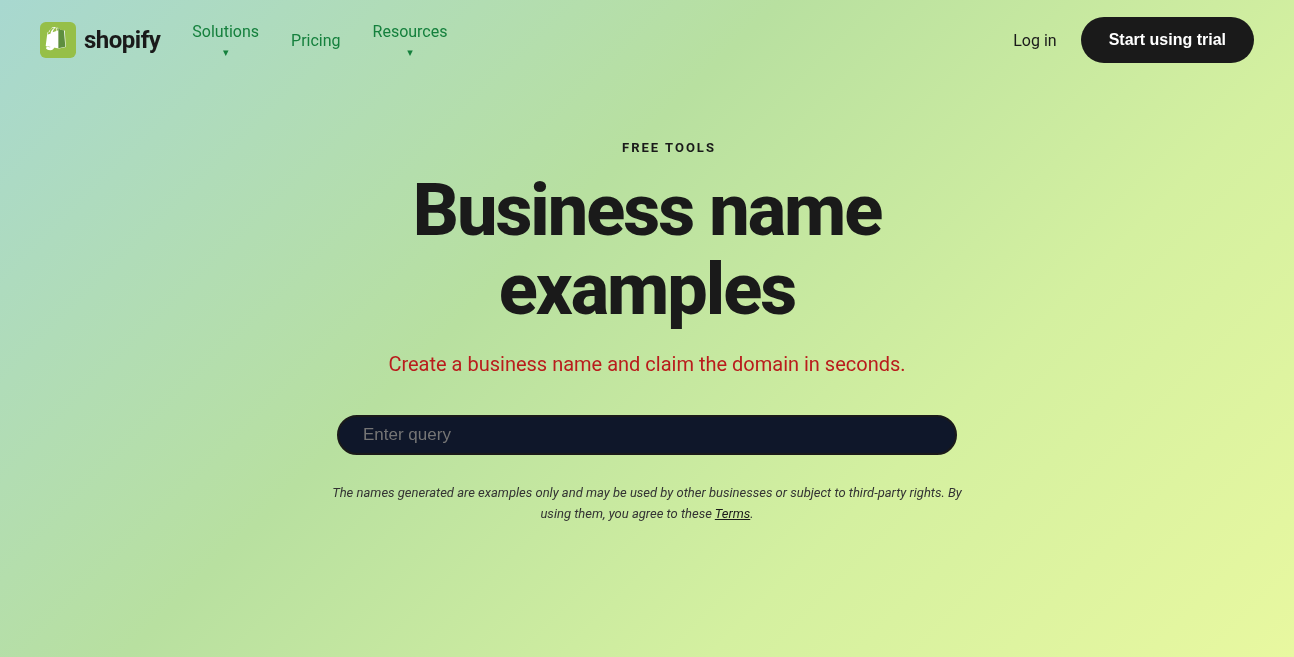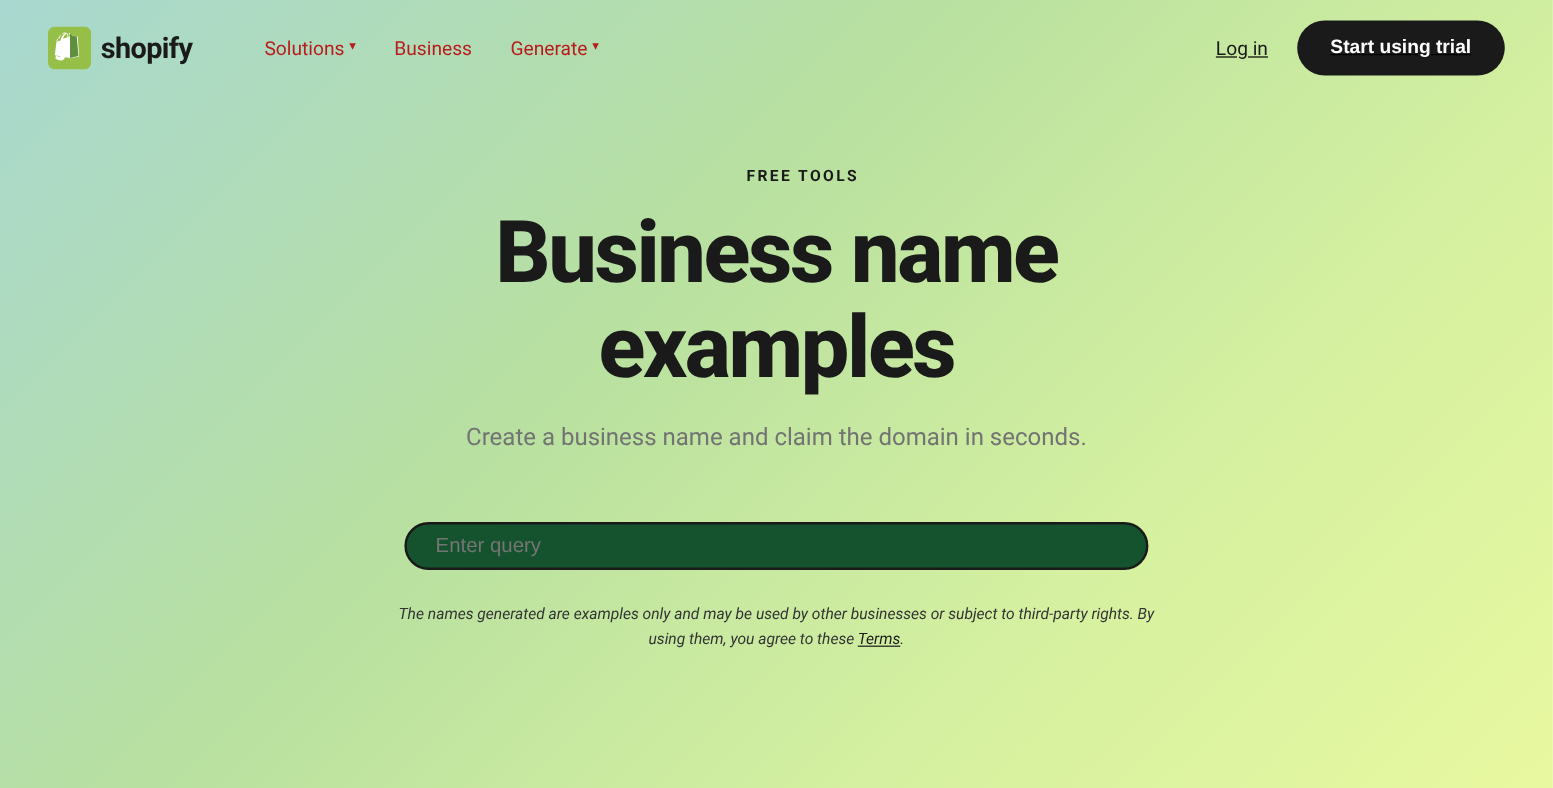--- a/index.html
+++ b/index.html
@@ -22,21 +22,21 @@
       align-items: center;
       justify-content: space-between;
       padding: 0 40px;
       height: 80px;
       background: transparent;
     }
 
     .nav-left {
       display: flex;
       align-items: center;
-      gap: 48px;
+      gap: 20px;
     }
 
     .logo-container {
       display: flex;
       align-items: center;
       gap: 8px;
       text-decoration: none;
     }
 
     .logo-icon {
@@ -52,40 +52,40 @@
     }
 
     .nav-links {
       display: flex;
       align-items: center;
       gap: 8px;
     }
 
     .nav-link {
       display: flex;
-      align-items: flex-start;
+      align-items: center;
       gap: 4px;
       font-size: 16px;
-      color: #b91c1c;
+      color: #15803d;
       text-decoration: none;
       padding: 8px 12px;
       border-radius: 6px;
       cursor: pointer;
+      flex-direction: column;
     }
 
     .chevron {
       font-size: 11px;
       margin-top: 1px;
     }
 
     .nav-right {
       display: flex;
       align-items: center;
       gap: 24px;
-      text-decoration: underline;
     }
 
     .login-link {
       font-size: 16px;
       color: #1a1a1a;
       text-decoration: none;
       cursor: pointer;
     }
 
     .start-trial-btn {
@@ -124,31 +124,31 @@
       font-weight: 800;
       color: #1a1a1a;
       line-height: 1.1;
       letter-spacing: -2px;
       margin-bottom: 20px;
       max-width: 700px;
     }
 
     .hero-subtitle {
       font-size: 20px;
-      color: #737373;
+      color: #b91c1c;
       line-height: 1.5;
-      margin-bottom: 56px;
+      margin-bottom: 36px;
       max-width: 580px;
     }
 
     
     .search-container {
       display: flex;
       align-items: center;
-      background: #14532d;
+      background: #0f172a;
       border: 2px solid #1a1a1a;
       border-radius: 50px;
       padding: 8px 8px 8px 24px;
       width: 620px;
       margin-bottom: 28px;
     }
 
     .search-input {
       flex: 1;
       border: none;
@@ -202,24 +202,24 @@
       </svg>
       <span class="logo-text">shopify</span>
     </a>
 
     <div class="nav-links">
       <a class="nav-link">
         <span>Solutions</span>
         <span class="chevron">▾</span>
       </a>
       <a class="nav-link">
-        <span>Business</span>
+        <span>Pricing</span>
       </a>
       <a class="nav-link">
-        <span>Generate</span>
+        <span>Resources</span>
         <span class="chevron">▾</span>
       </a>
     </div>
   </div>
 
   <div class="nav-right">
     <a class="login-link">Log in</a>
     <button class="start-trial-btn">Start using trial</button>
   </div>
 </nav>

